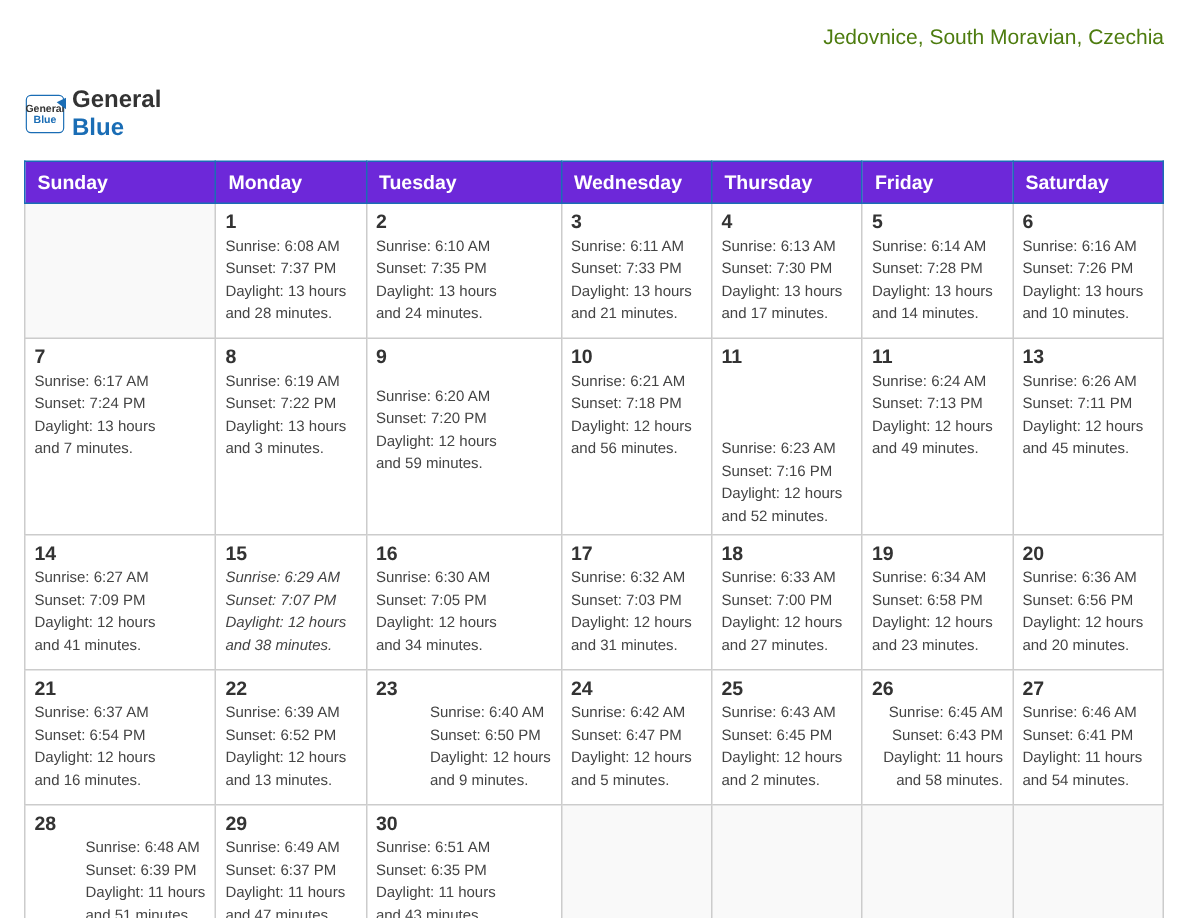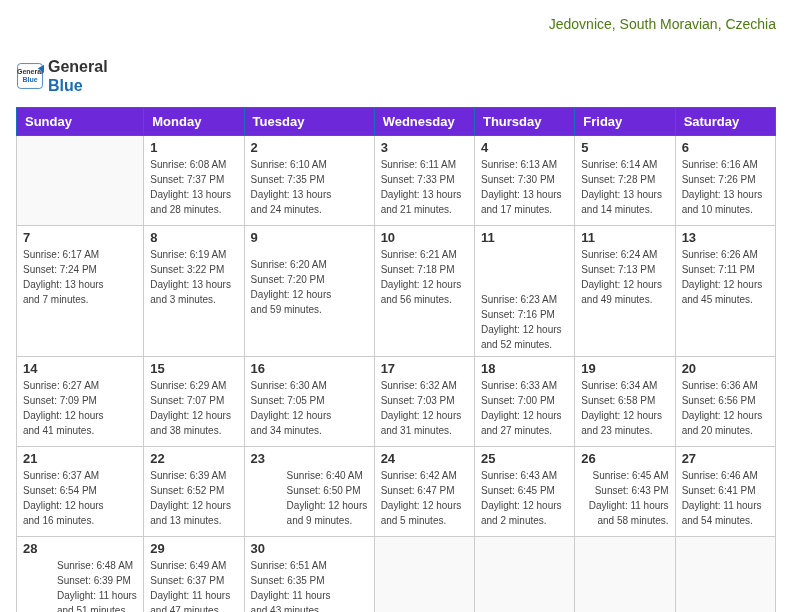--- a/index.html
+++ b/index.html
@@ -170,21 +170,21 @@
         <td>
           <span class="day-number">7</span>
           <div class="day-info" style="white-space: pre-line;">Sunrise: 6:17 AM
 Sunset: 7:24 PM
 Daylight: 13 hours
 and 7 minutes.</div>
         </td>
         <td>
           <span class="day-number">8</span>
           <div class="day-info" style="white-space: pre-line;">Sunrise: 6:19 AM
-Sunset: 3:22 PM
+Sunset: 7:22 PM
 Daylight: 13 hours
 and 3 minutes.</div>
         </td>
         <td>
           <span class="day-number">9</span>
           <div class="day-info" style="white-space: pre-line; margin-top: 12px;">Sunrise: 6:20 AM
 Sunset: 7:20 PM
 Daylight: 12 hours
 and 59 minutes.</div>
         </td>
@@ -220,21 +220,21 @@
       <tr>
         <td>
           <span class="day-number">14</span>
           <div class="day-info" style="white-space: pre-line;">Sunrise: 6:27 AM
 Sunset: 7:09 PM
 Daylight: 12 hours
 and 41 minutes.</div>
         </td>
         <td>
           <span class="day-number">15</span>
-          <div class="day-info" style="white-space: pre-line;">Sunrise: 6:29 AM
+          <div class="day-info" style="white-space: pre-line; font-style: italic;">Sunrise: 6:29 AM
 Sunset: 7:07 PM
 Daylight: 12 hours
 and 38 minutes.</div>
         </td>
         <td>
           <span class="day-number">16</span>
           <div class="day-info" style="white-space: pre-line;">Sunrise: 6:30 AM
 Sunset: 7:05 PM
 Daylight: 12 hours
 and 34 minutes.</div>

